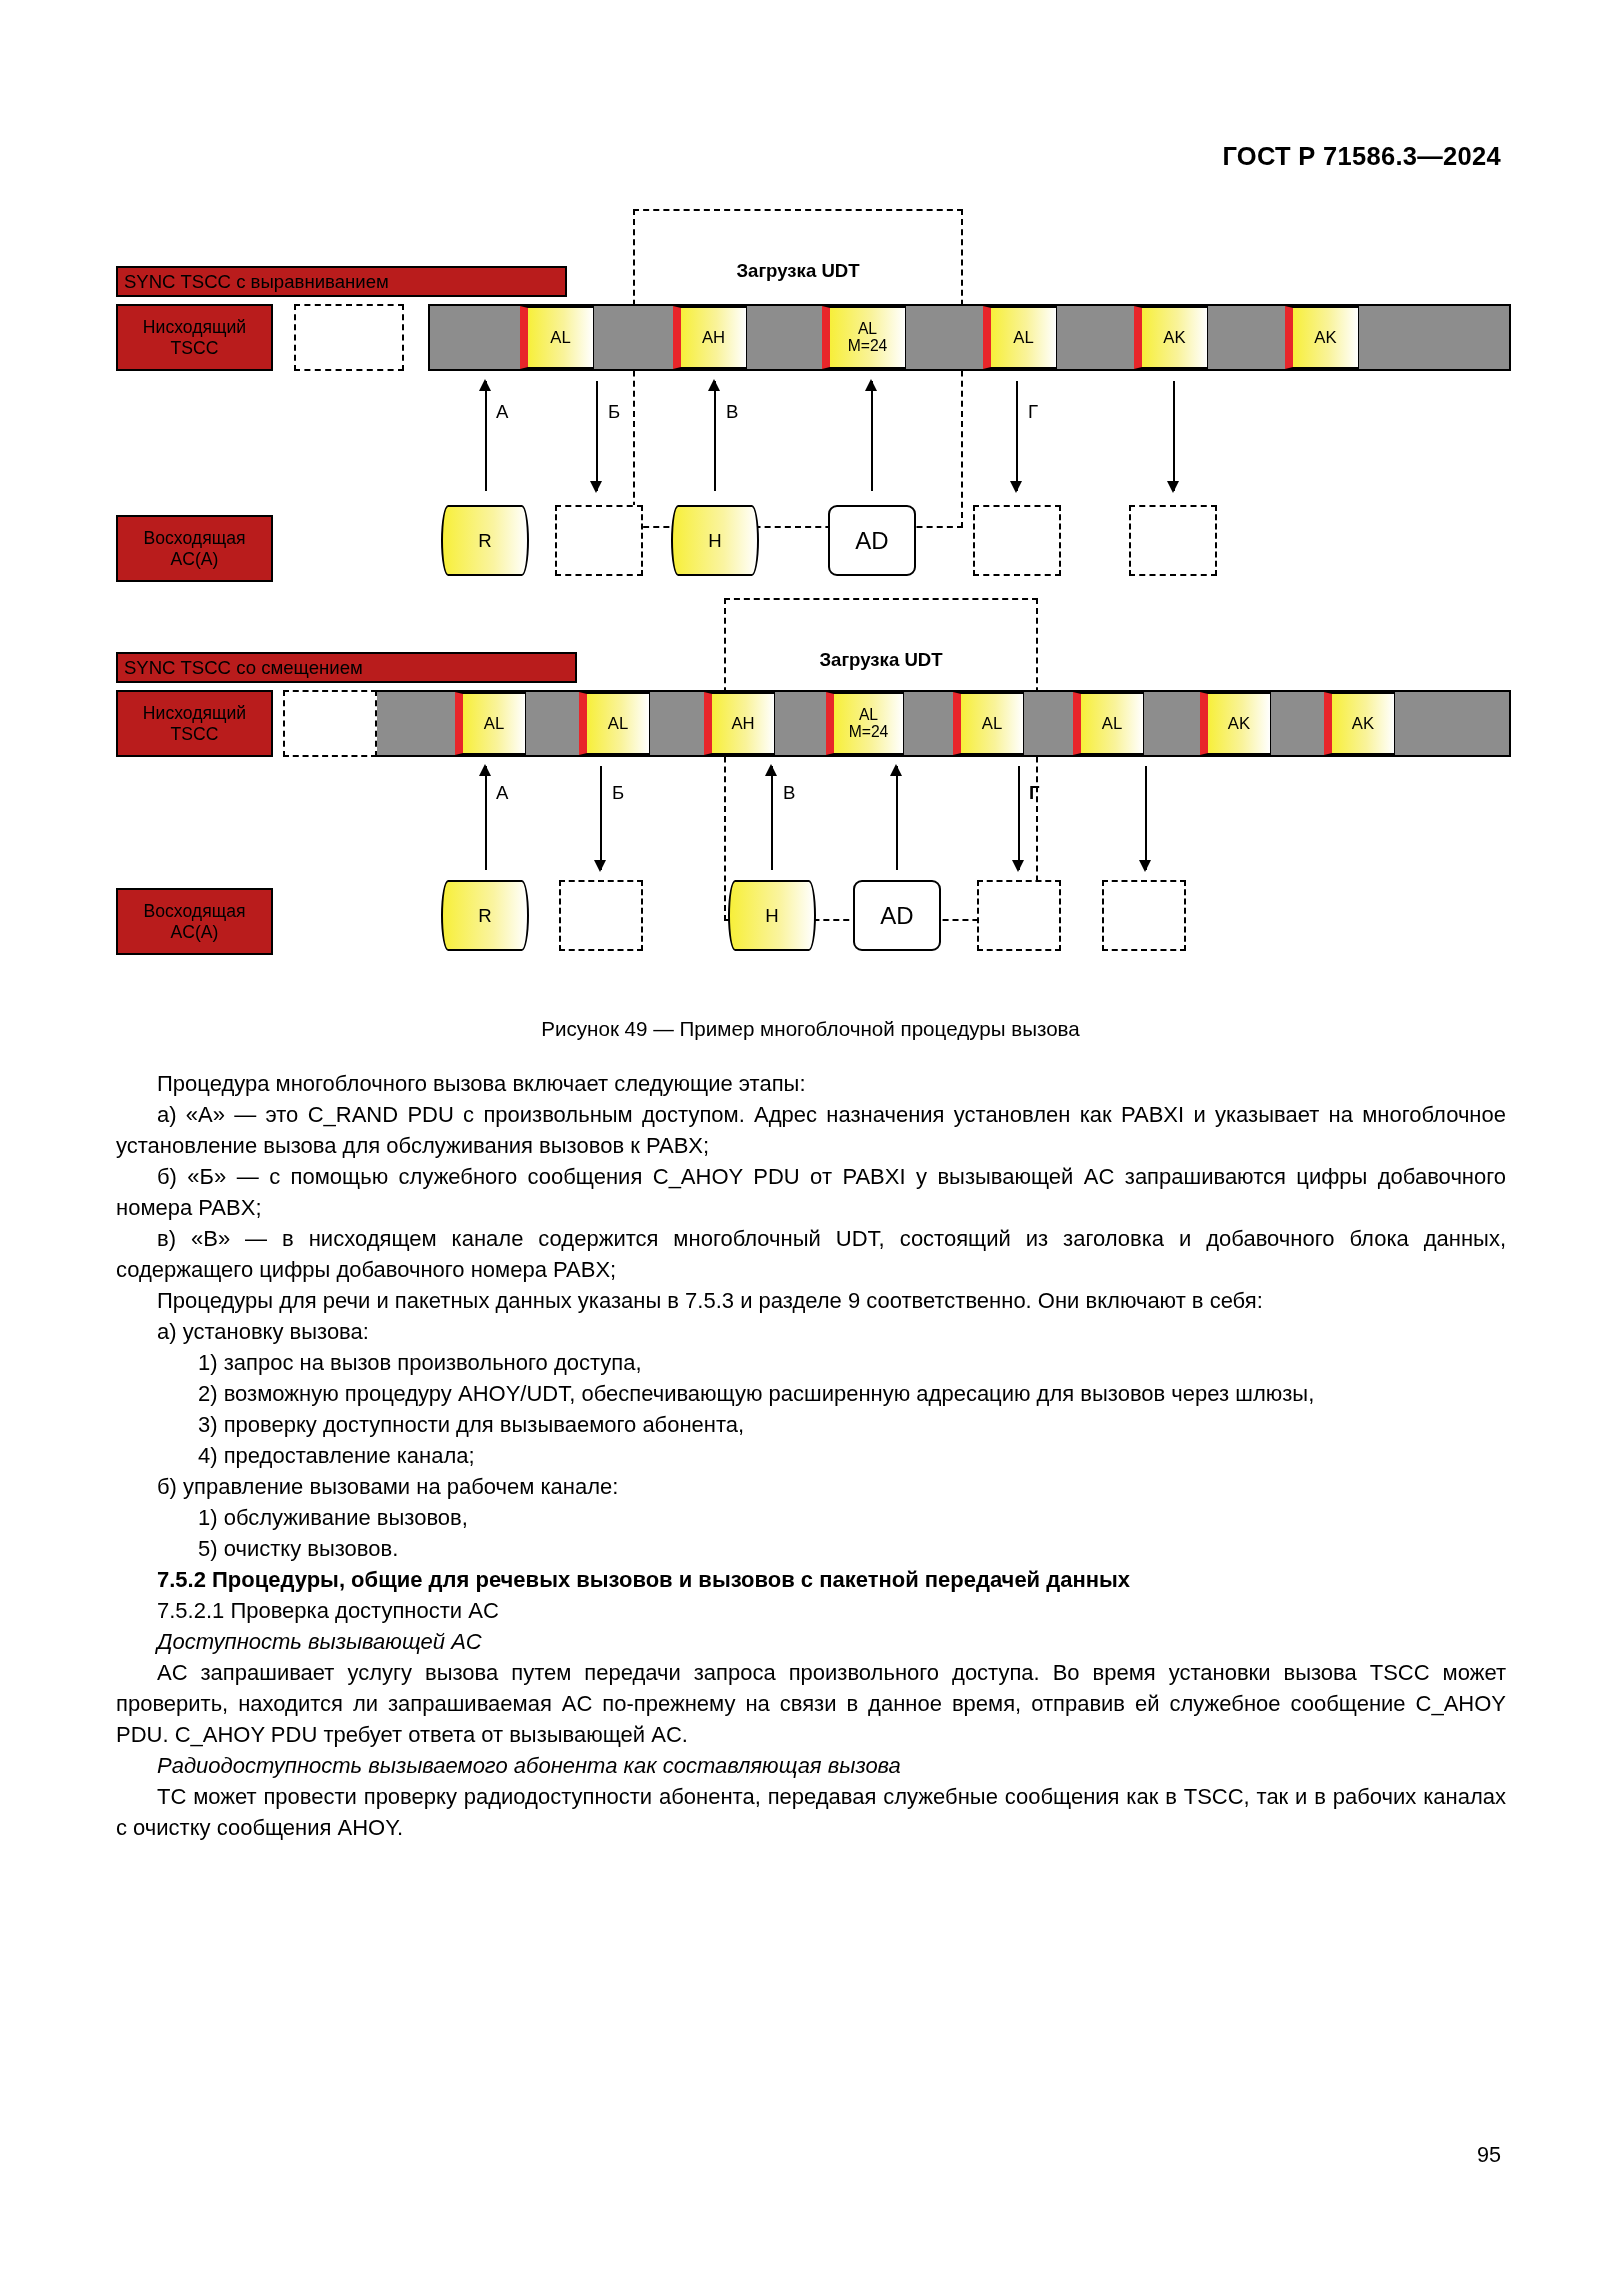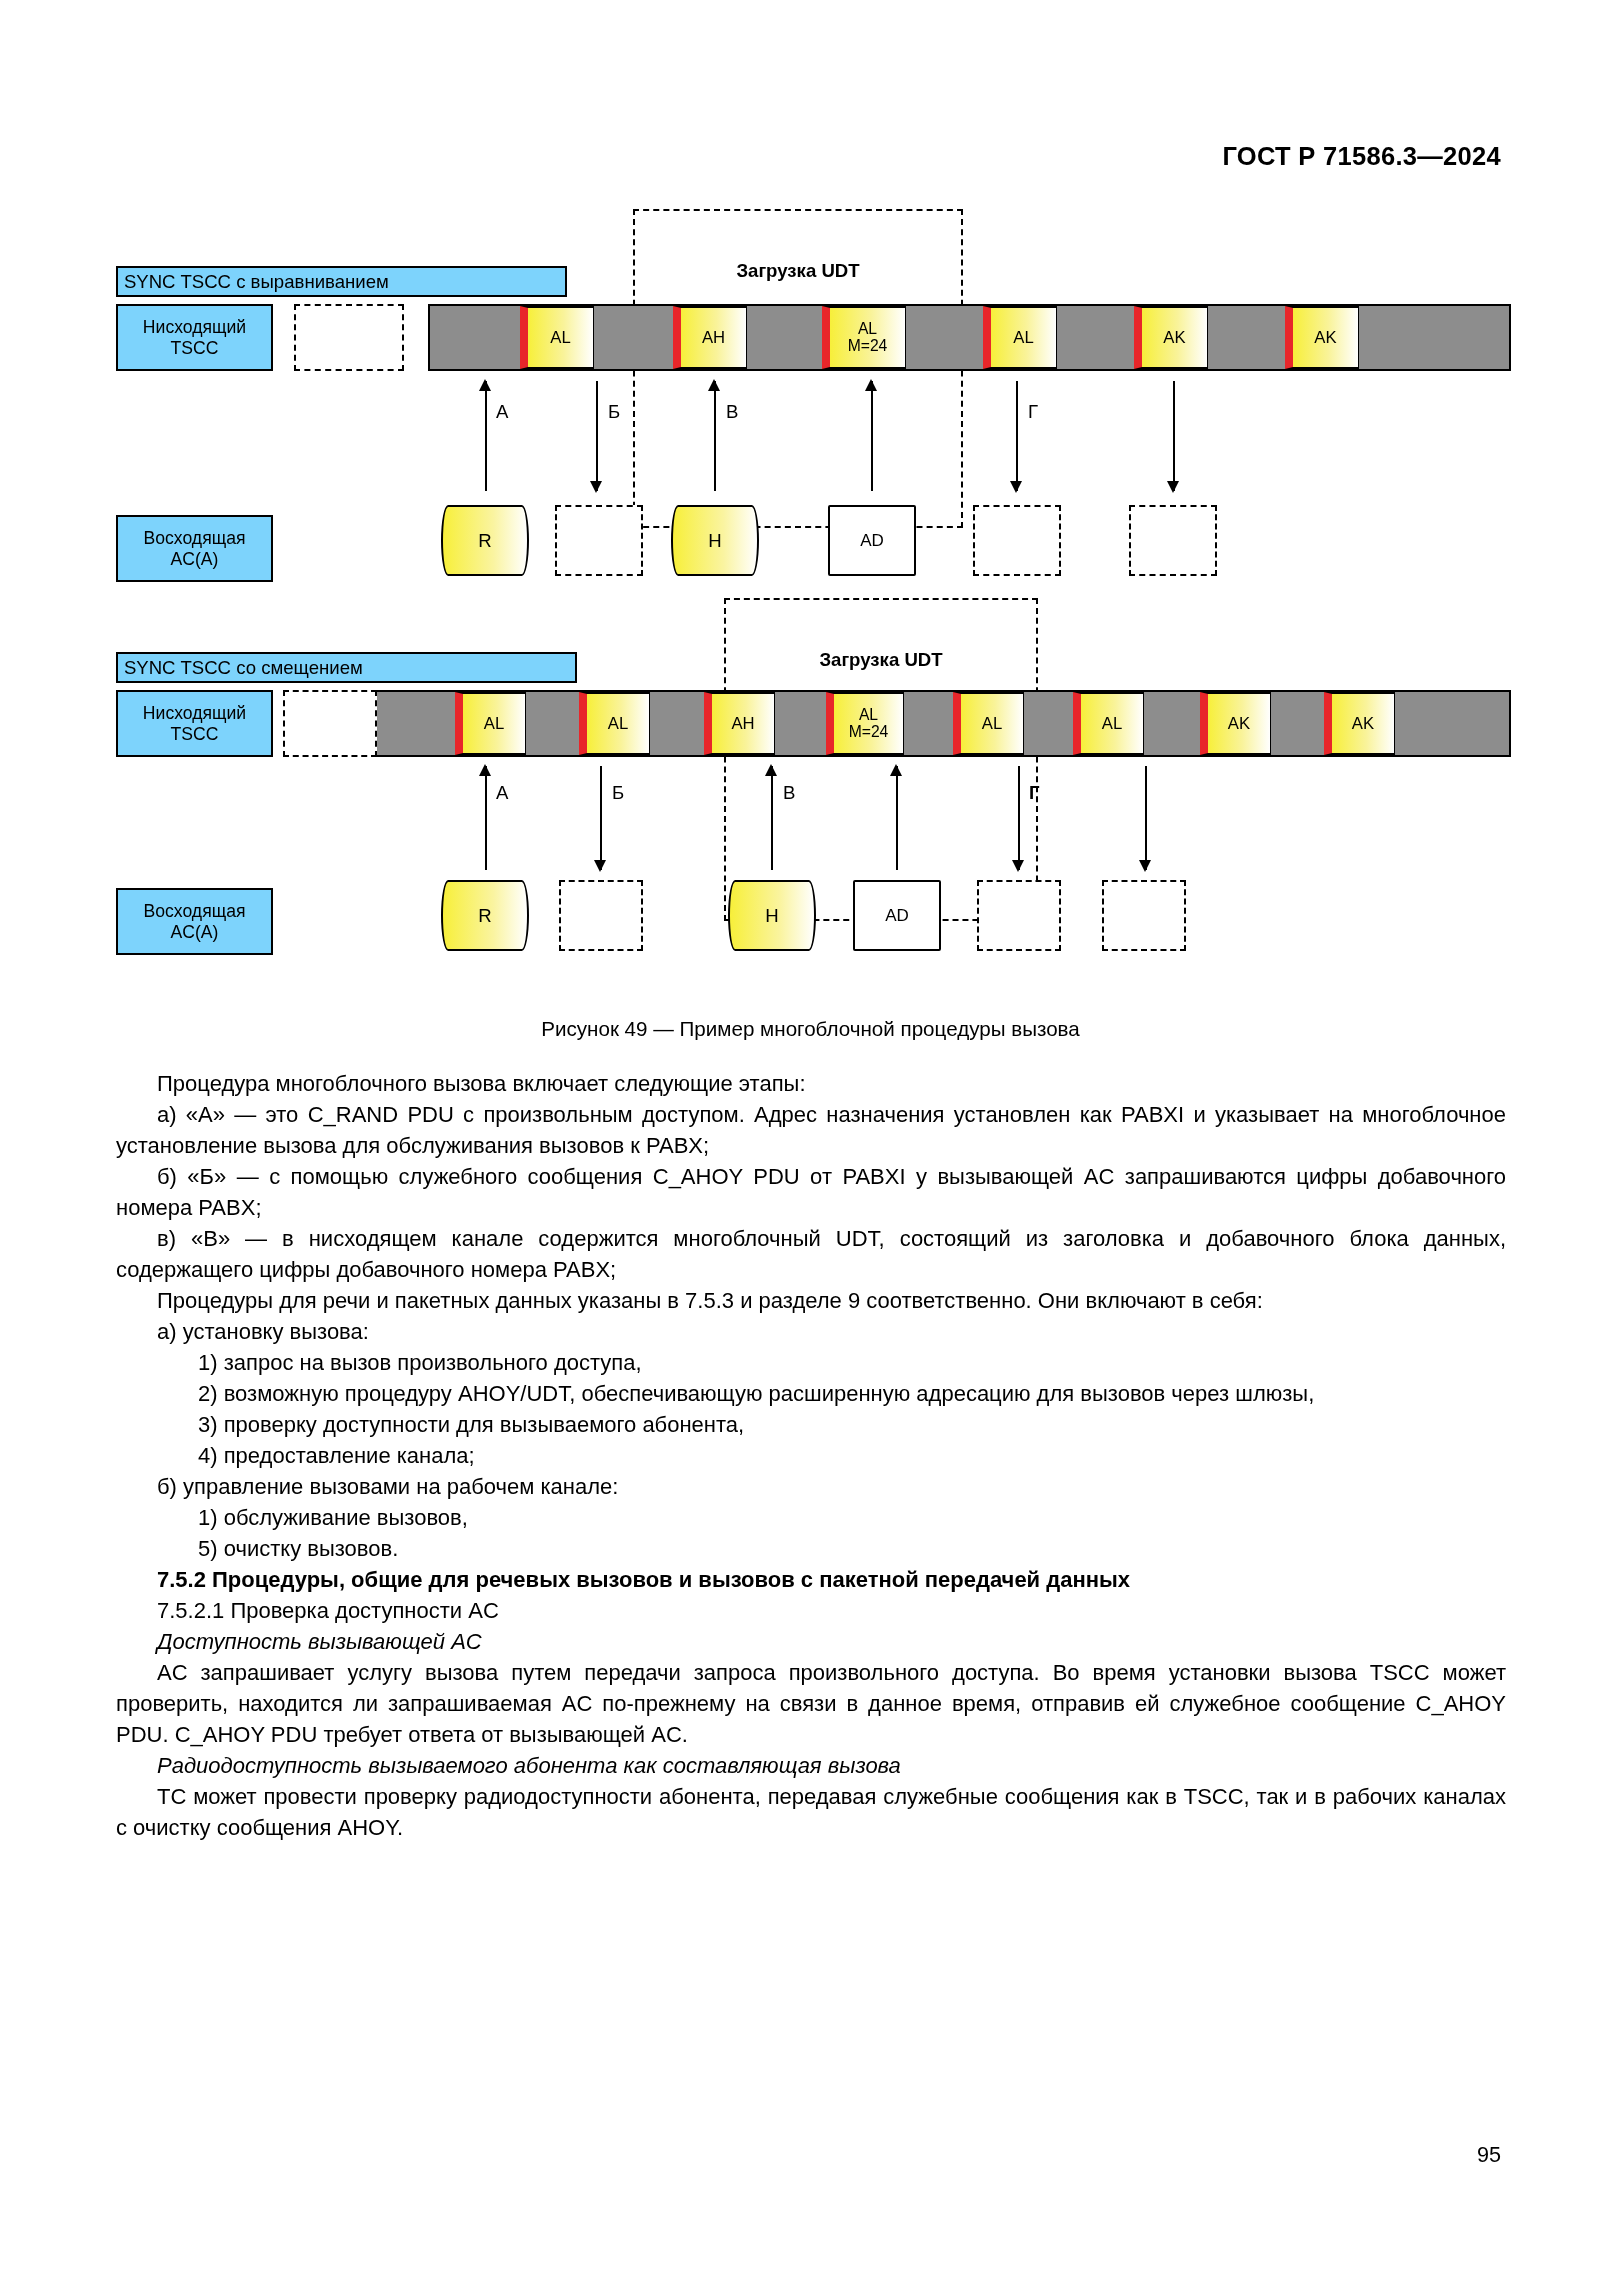--- a/index.html
+++ b/index.html
@@ -34,21 +34,21 @@
     position: absolute;
     left: 116px;
     top: 221px;
     width: 1392px;
     height: 765px;
   }
   
   .label-box {
     position: absolute;
     border: 2px solid #000;
-    background: #7dd3fc;
+    background: #b91c1c;
     display: flex;
     align-items: center;
     justify-content: center;
     font-size: 17.6px;
     text-align: center;
     line-height: 1.15;
     box-sizing: border-box;
   }
   .label-box.left {
     justify-content: flex-start;
@@ -127,23 +127,23 @@
     font-size: 18.6px;
     box-sizing: border-box;
   }
   .box-node {
     position: absolute;
     border: 2px solid #000;
     background: #fff;
     display: flex;
     align-items: center;
     justify-content: center;
-    font-size: 17px;
-    box-sizing: border-box;
-    border-radius: 2px;
+    font-size: 24px;
+    box-sizing: border-box;
+    border-radius: 9px;
   }
   .udt-frame {
     position: absolute;
     border: 2px dashed #000;
     box-sizing: border-box;
   }
   .udt-title {
     position: absolute;
     font-size: 18.6px;
     font-weight: bold;

